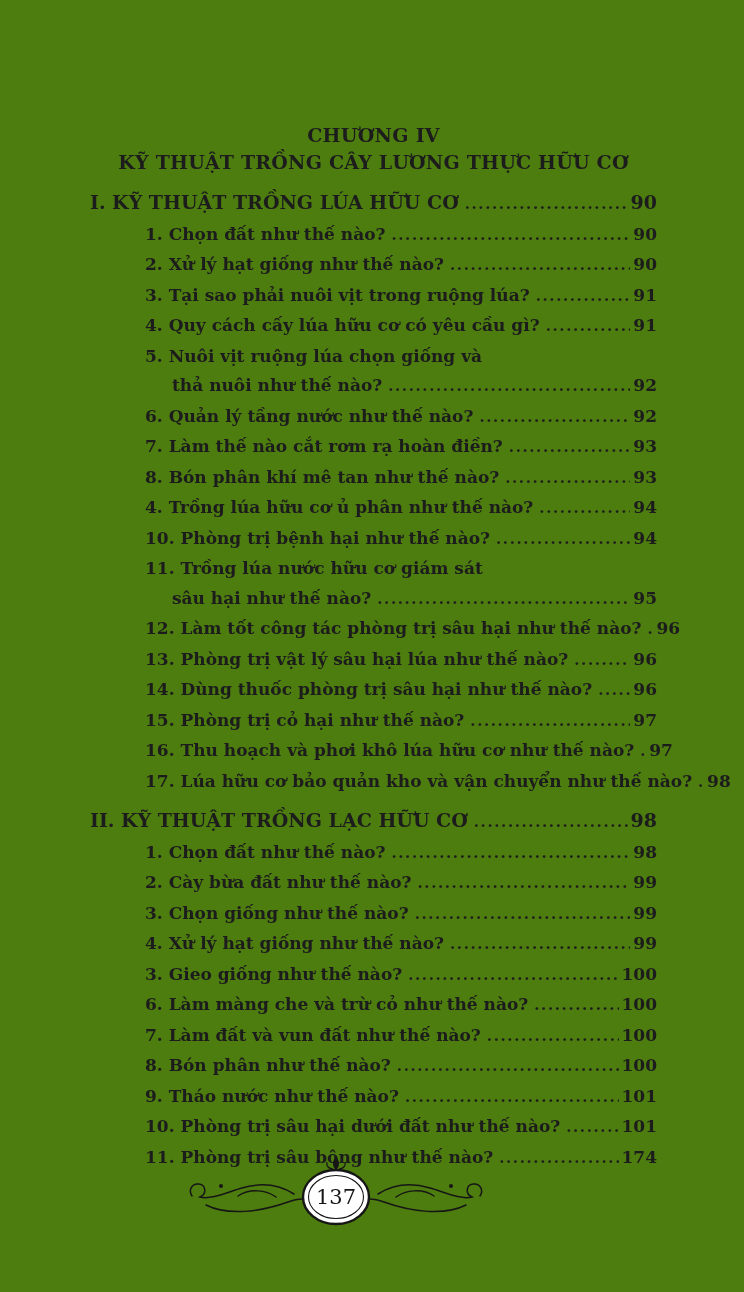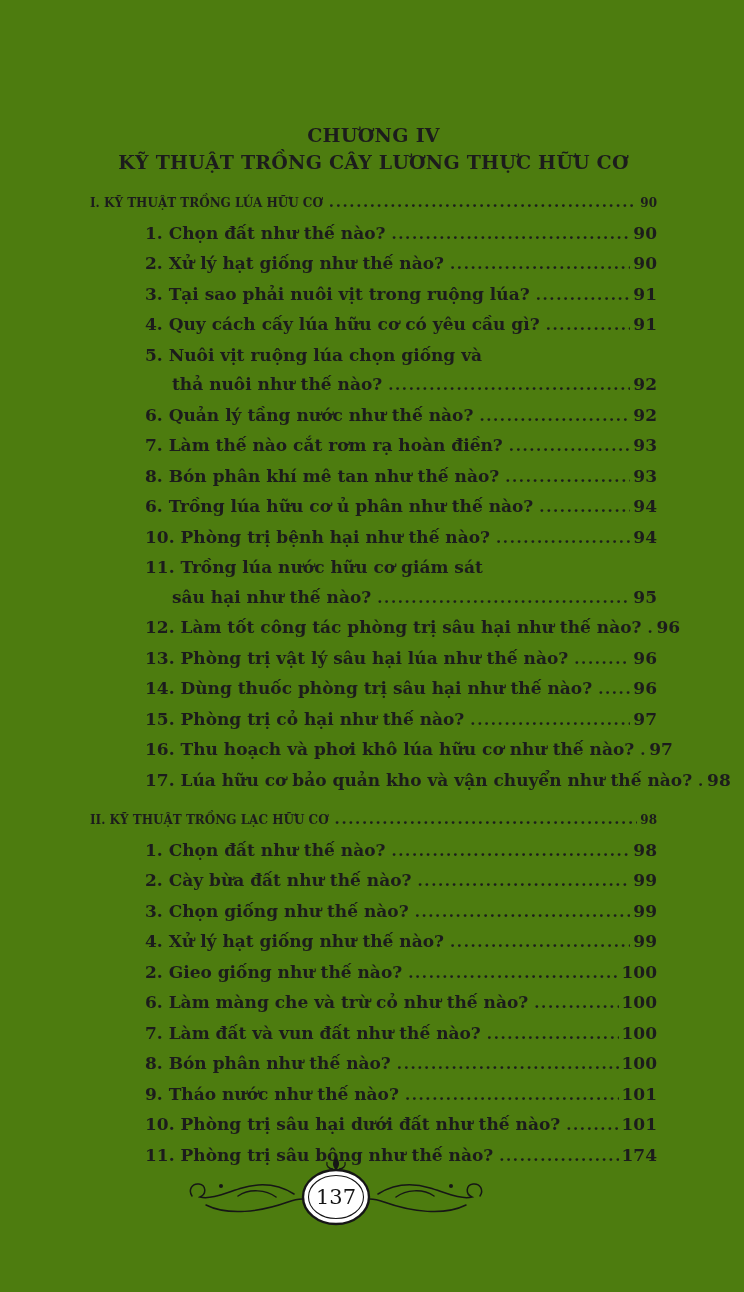--- a/index.html
+++ b/index.html
@@ -37,21 +37,21 @@
   }
   .toc-row {
     display: flex;
     align-items: baseline;
     font-size: 17px;
     line-height: 29.5px;
     font-weight: bold;
   }
   .toc-row.section-heading {
     font-weight: 700;
-    font-size: 12px;
+    font-size: 19px;
   }
   .toc-row.item {
     padding-left: 55px;
   }
   .toc-row.cont {
     padding-left: 82px;
   }
   .toc-label {
     white-space: nowrap;
     padding-right: 2px;
@@ -137,21 +137,21 @@
           <span class="toc-label">7. Làm thế nào cắt rơm rạ hoàn điền?</span>
           <span class="toc-dots"></span>
           <span class="toc-page">93</span>
         </div>
         <div class="toc-row item">
           <span class="toc-label">8. Bón phân khí mê tan như thế nào?</span>
           <span class="toc-dots"></span>
           <span class="toc-page">93</span>
         </div>
         <div class="toc-row item">
-          <span class="toc-label">6. Trồng lúa hữu cơ ủ phân như thế nào?</span>
+          <span class="toc-label">4. Trồng lúa hữu cơ ủ phân như thế nào?</span>
           <span class="toc-dots"></span>
           <span class="toc-page">94</span>
         </div>
         <div class="toc-row item">
           <span class="toc-label">10. Phòng trị bệnh hại như thế nào?</span>
           <span class="toc-dots"></span>
           <span class="toc-page">94</span>
         </div>
         <div class="toc-row item">
           <span class="toc-label">11. Trồng lúa nước hữu cơ giám sát</span>
@@ -212,21 +212,21 @@
           <span class="toc-label">3. Chọn giống như thế nào?</span>
           <span class="toc-dots"></span>
           <span class="toc-page">99</span>
         </div>
         <div class="toc-row item">
           <span class="toc-label">4. Xử lý hạt giống như thế nào?</span>
           <span class="toc-dots"></span>
           <span class="toc-page">99</span>
         </div>
         <div class="toc-row item">
-          <span class="toc-label">2. Gieo giống như thế nào?</span>
+          <span class="toc-label">3. Gieo giống như thế nào?</span>
           <span class="toc-dots"></span>
           <span class="toc-page">100</span>
         </div>
         <div class="toc-row item">
           <span class="toc-label">6. Làm màng che và trừ cỏ như thế nào?</span>
           <span class="toc-dots"></span>
           <span class="toc-page">100</span>
         </div>
         <div class="toc-row item">
           <span class="toc-label">7. Làm đất và vun đất như thế nào?</span>

